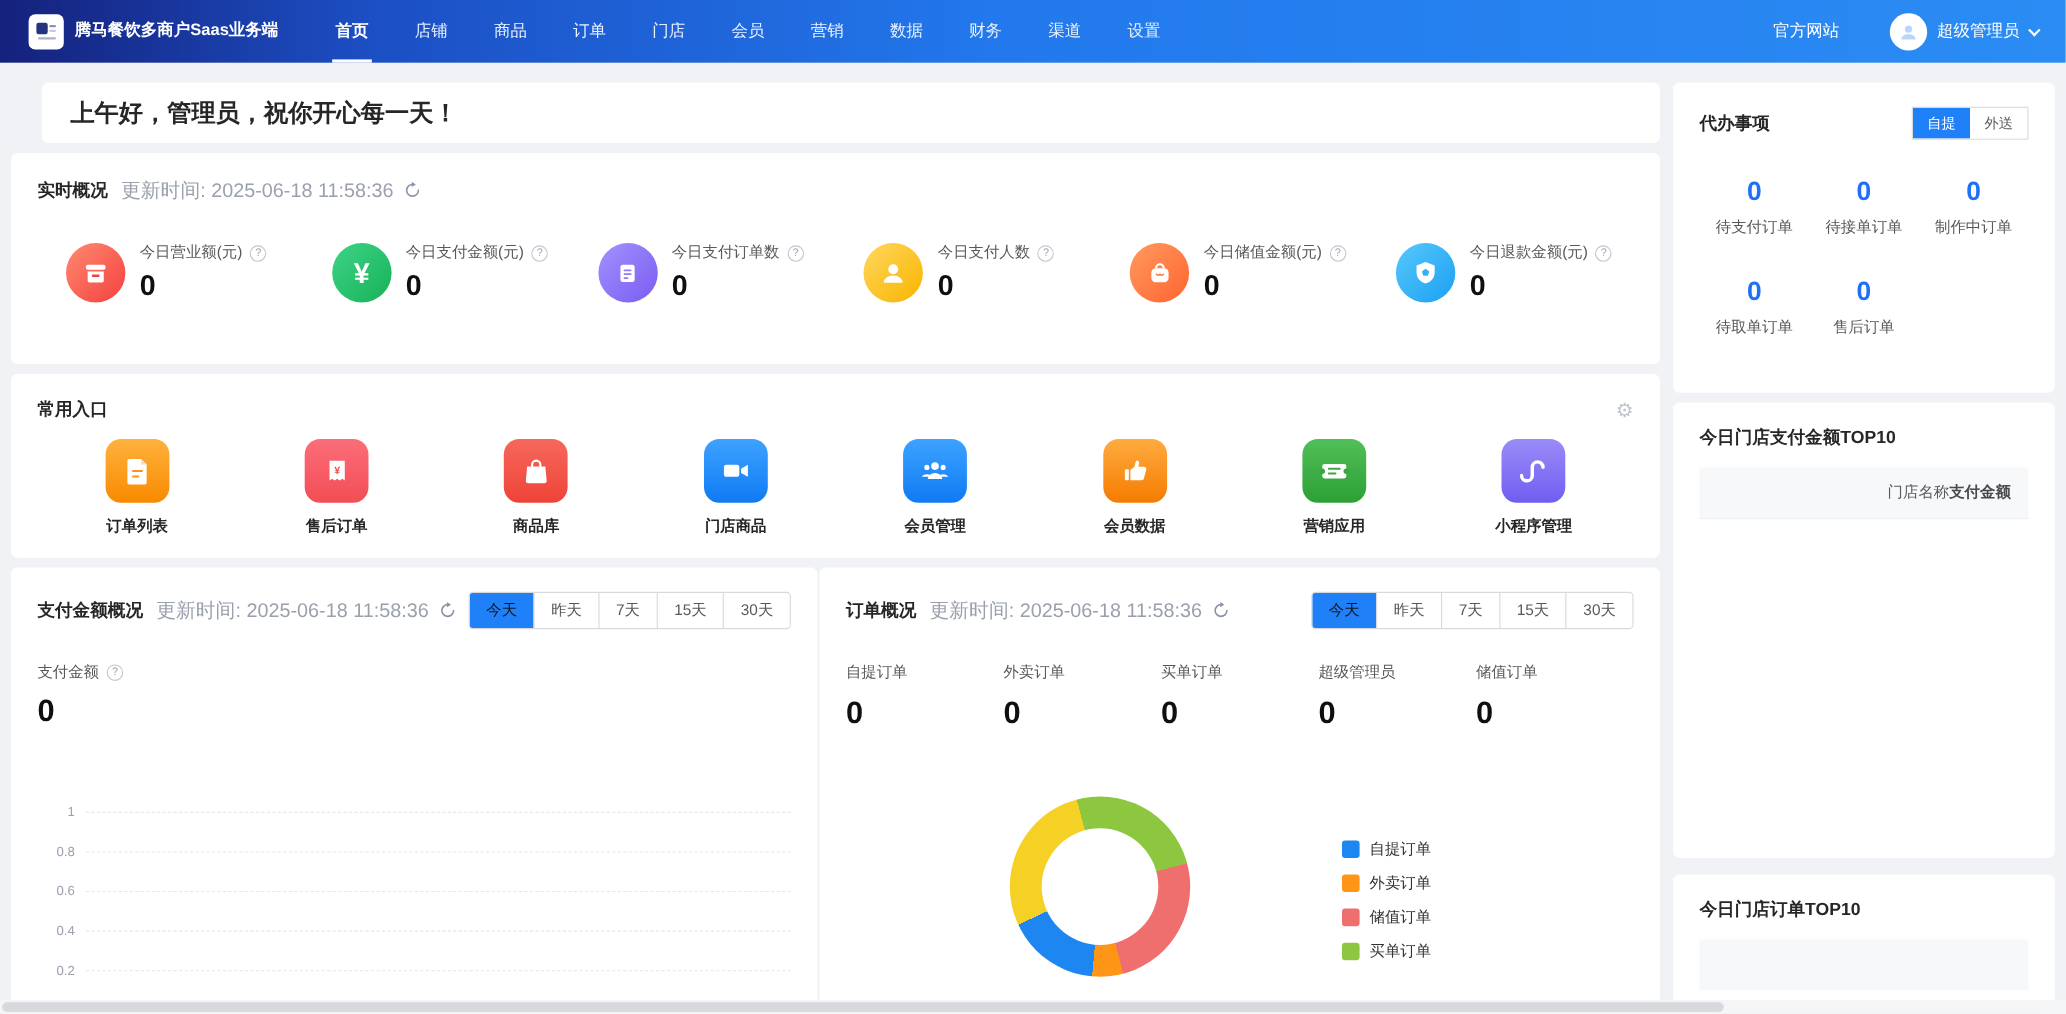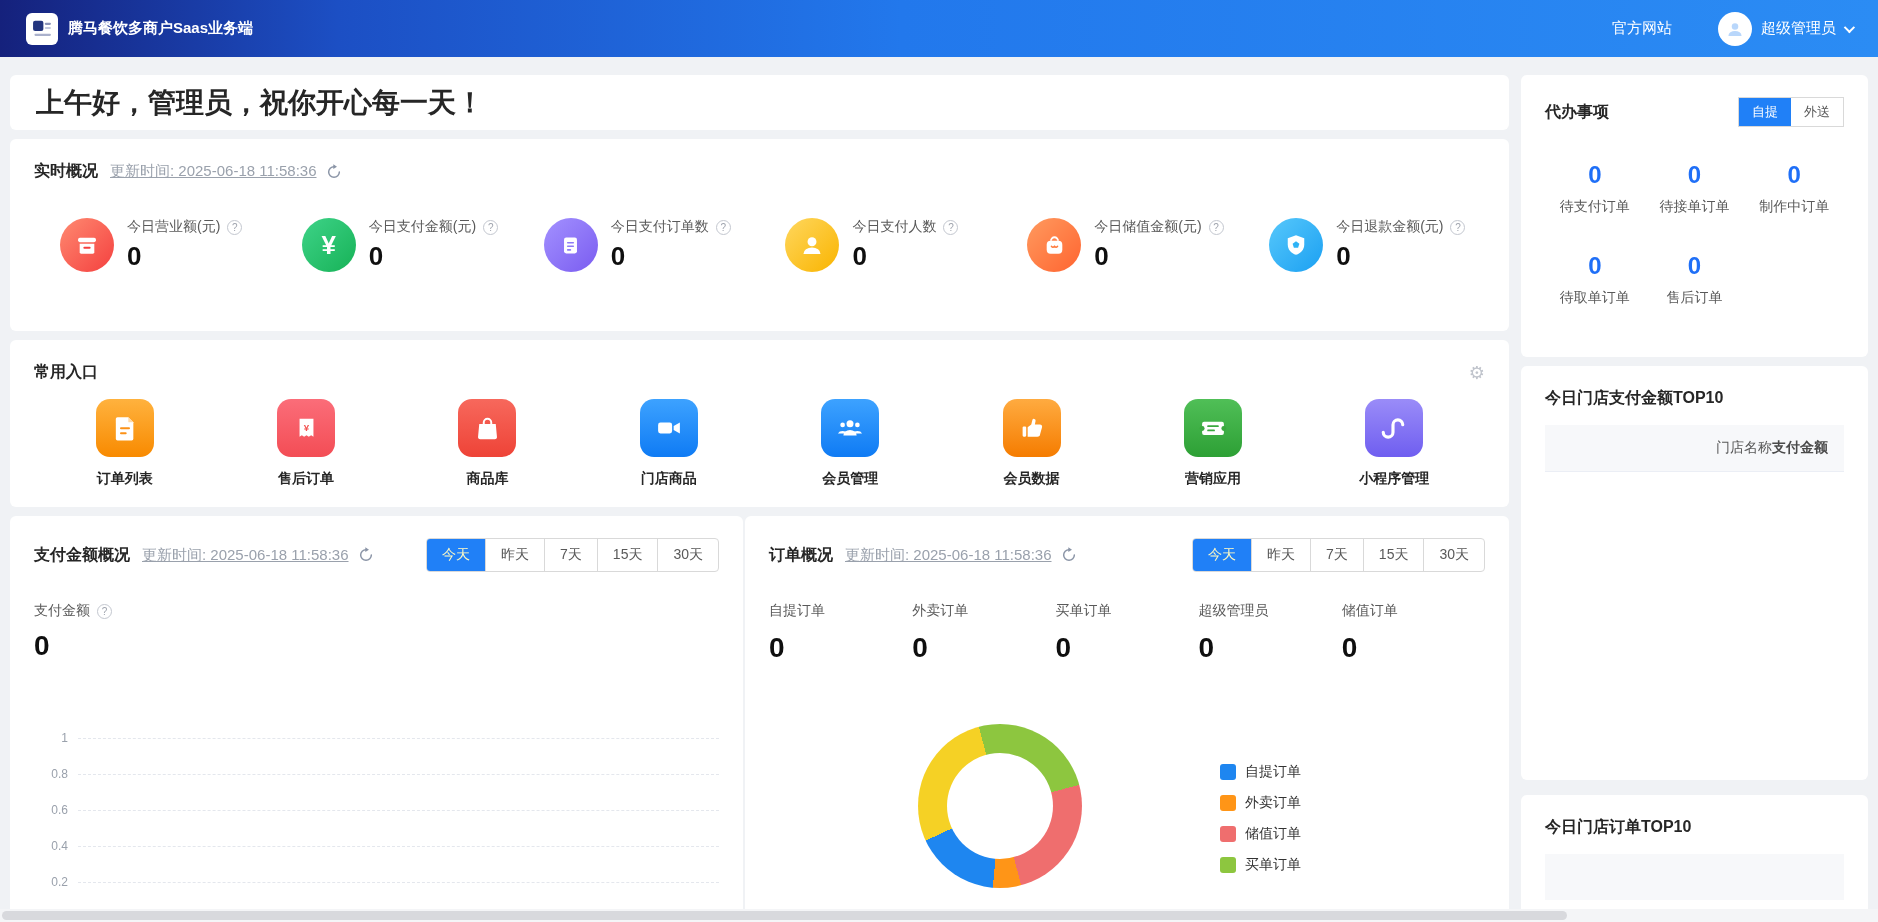--- a/index.html
+++ b/index.html
@@ -22,27 +22,27 @@
   .caret { width:8px; height:8px; border-right:2px solid #fff; border-bottom:2px solid #fff; transform:rotate(45deg) translateY(-2px); margin-left:8px; }
 
   
   .page { display:flex; gap:12px; padding:18px 10px 0 10px; height:865px; }
   .main { width:1499px; display:flex; flex-direction:column; gap:9px; }
   .aside { flex:1; display:flex; flex-direction:column; }
   .card { background:#fff; border-radius:6px; }
 
   .card-head { display:flex; align-items:center; }
   .card-title { font-size:16px; font-weight:bold; color:#262626; }
-  .update { margin-left:12px; color:#9aa1ac; font-size:15px;text-decoration:underline; }
+  .update { margin-left:12px; color:#9aa1ac; font-size:18px; }
   .refresh { margin-left:9px; display:inline-flex; cursor:pointer; }
   .help { width:15px; height:15px; border:1px solid #c3c7cf; border-radius:50%; color:#9ea3ad; font-size:10px;
     display:inline-flex; align-items:center; justify-content:center; flex-shrink:0; cursor:pointer; }
 
   
-  .greeting { height:67px; display:flex; align-items:center; padding:0 26px; font-size:28px; font-weight:bold; }
+  .greeting { height:67px; display:flex; align-items:center; padding:0 26px; font-size:22px; font-weight:bold;margin-left:28px; }
 
   
   .realtime { height:223px; padding:22px 24px; }
   .stats { display:flex; margin-top:36px;align-items:flex-end; }
   .stat { flex:1; display:flex; align-items:flex-start; padding-left:26px; }
   .stat-icon { width:54px; height:54px; border-radius:50%; display:flex; align-items:center; justify-content:center; flex-shrink:0; }
   .st-1{background:linear-gradient(135deg,#ff8a71,#f4403f);} .st-2{background:linear-gradient(135deg,#3ed388,#17b257);}
   .st-3{background:linear-gradient(135deg,#a391ff,#7a5cf0);} .st-4{background:linear-gradient(135deg,#ffd75e,#f9b400);}
   .st-5{background:linear-gradient(135deg,#ff9a5f,#ff6430);} .st-6{background:linear-gradient(135deg,#57c8fb,#1ba0f2);}
   .stat-body { margin-left:13px; }
@@ -62,21 +62,21 @@
   .sc-7{background:linear-gradient(180deg,#50bf57,#2da035);} .sc-8{background:linear-gradient(180deg,#9a8cf8,#6f5ef0);}
   .sc-label { margin-top:13px; font-size:14px; font-weight:600; color:#262626; }
 
   
   .bottom-row { display:flex; gap:2px; flex:1; }
   .pay-card { width:733px; padding:22px 24px; display:flex; flex-direction:column; }
   .order-card { flex:1; padding:22px 24px; position:relative; }
   .tabs { margin-left:auto; display:flex; border:1px solid #d9d9d9; border-radius:4px; overflow:hidden; background:#fff; }
   .tab { padding:7px 15px; font-size:14px; color:#595959; border-left:1px solid #d9d9d9; cursor:pointer; white-space:nowrap; }
   .tab:first-child { border-left:none; }
-  .tab.active { background:#2080f7; color:#fef9c3; }
+  .tab.active { background:#2080f7; color:#0f172a; }
   .metric-label { margin-top:30px; font-size:14px; color:#595959; display:flex; align-items:center; gap:7px; }
   .metric-value { font-size:28px; font-weight:bold; color:#0f0f0f; margin-top:10px; }
   .chart { margin-top:58px; }
   .grid-row { display:flex; align-items:center; height:36px; }
   .tick { width:34px; text-align:right; color:#9aa1ac; font-size:12px; margin-right:10px; }
   .gridline { flex:1; border-top:1px dashed #e4e7ed; }
 
   .order-stats { display:flex; margin-top:30px; }
   .order-stat { flex:1; }
   .order-stat .lab { font-size:14px; color:#595959; }
@@ -128,20 +128,33 @@
   <div class="brand">
     <div class="logo">
       <svg width="22" viewBox="0 0 32 32">
         <rect x="3" y="4" width="15" height="15" rx="3" fill="#23357e"></rect>
         <rect x="20" y="7" width="9" height="3" rx="1.5" fill="#8a93b8"></rect>
         <rect x="20" y="13" width="9" height="3" rx="1.5" fill="#c3c9de"></rect>
         <rect x="5" y="23" width="24" height="3" rx="1.5" fill="#aab1cc"></rect>
       </svg>
     </div>
     <div class="brand-title">腾马餐饮多商户Saas业务端</div>
+  </div>
+  <div class="nav">
+    <div class="nav-item active">首页</div>
+    <div class="nav-item">店铺</div>
+    <div class="nav-item">商品</div>
+    <div class="nav-item">订单</div>
+    <div class="nav-item">门店</div>
+    <div class="nav-item">会员</div>
+    <div class="nav-item">营销</div>
+    <div class="nav-item">数据</div>
+    <div class="nav-item">财务</div>
+    <div class="nav-item">渠道</div>
+    <div class="nav-item">设置</div>
   </div>
   <div class="nav-right">
     <span class="site-link">官方网站</span>
     <span class="avatar">
       <svg width="20" viewBox="0 0 32 32">
         <circle cx="16" cy="12" r="5.2" fill="#b9d7fb"></circle>
         <path d="M5.5 27a10.5 8 0 0 1 21 0z" fill="#b9d7fb"></path>
       </svg>
     </span>
     <span>超级管理员</span>

